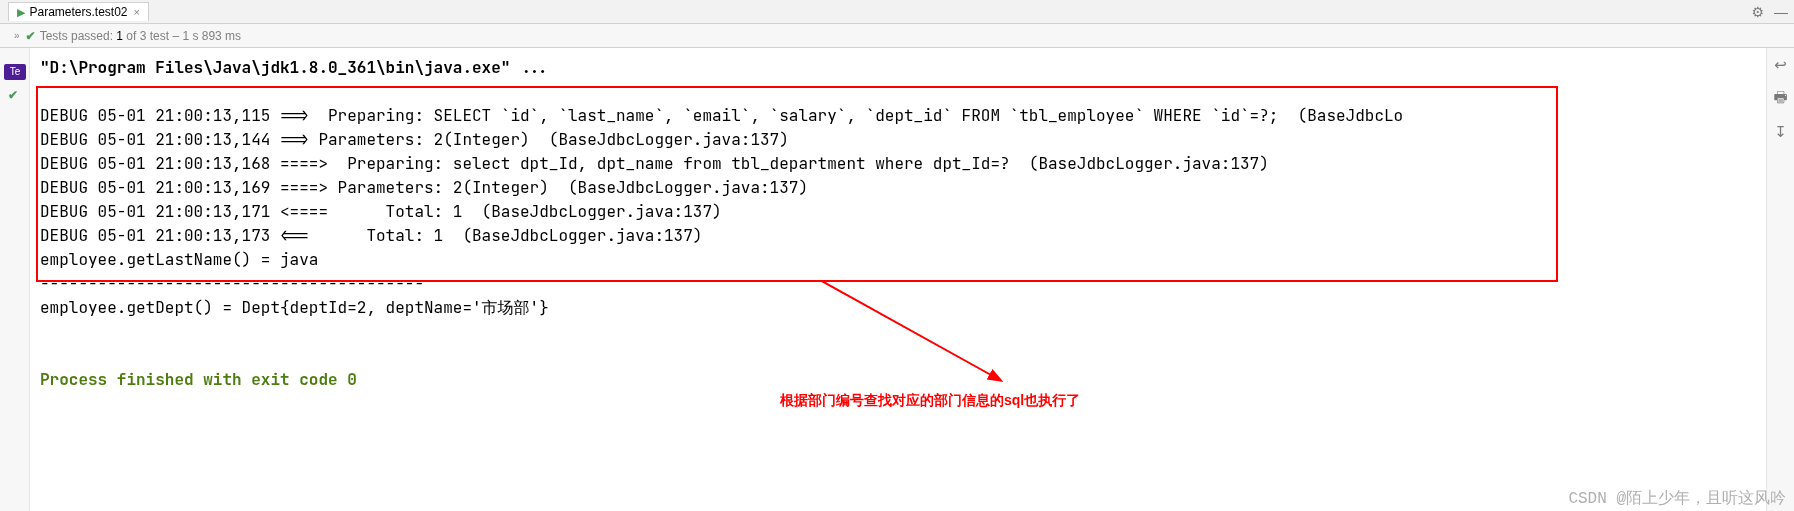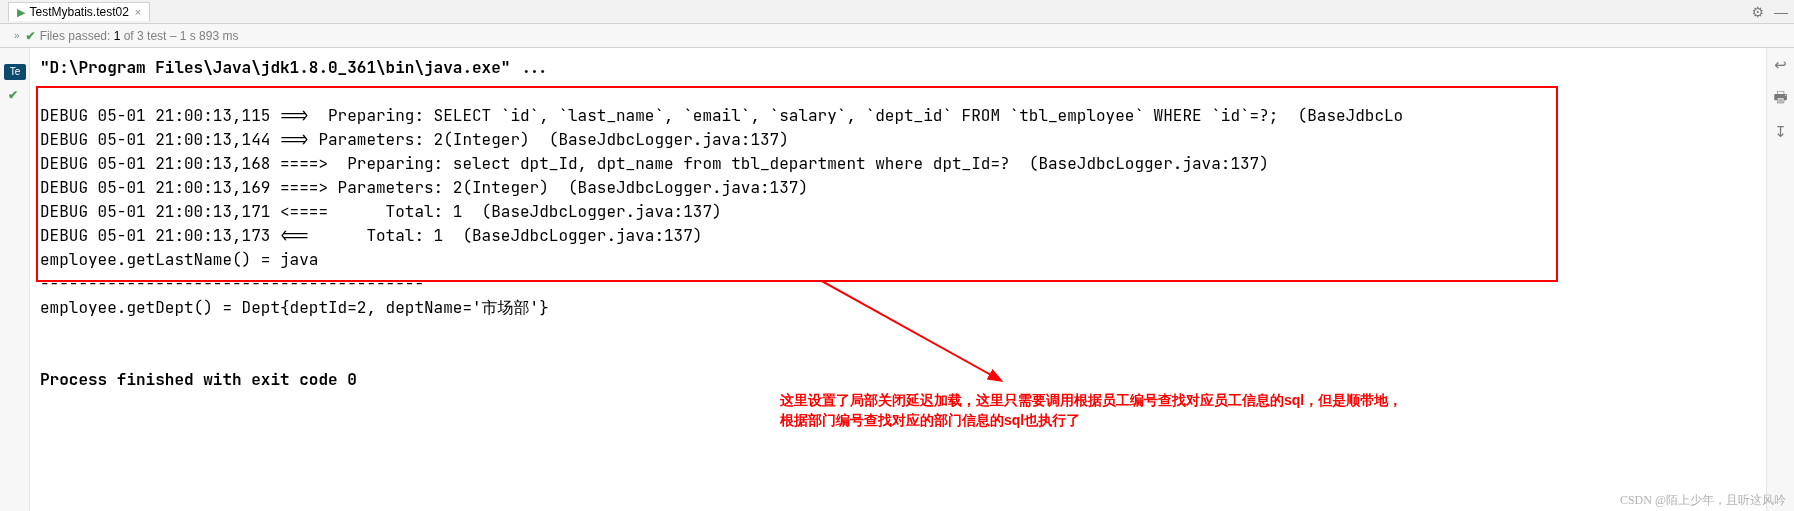--- a/index.html
+++ b/index.html
@@ -88,21 +88,21 @@
       width: 30px;
       background: #f7f7f7;
       border-right: 1px solid #e6e6e6;
     }
     .left-badge {
       position: absolute;
       left: 4px;
       top: 64px;
       width: 22px;
       height: 16px;
-      background: #0c4a6e;
+      background: #4c1d95;
       color: #fff;
       font-size: 10px;
       line-height: 16px;
       text-align: center;
       border-radius: 2px;
     }
     .left-check {
       position: absolute;
       left: 8px;
       top: 88px;
@@ -143,21 +143,21 @@
       font-family: "JetBrains Mono", "Consolas", "Courier New", monospace;
       font-size: 16px;
       line-height: 24px;
       white-space: pre;
       color: #000;
     }
     .cmd-line {
       font-weight: bold;
     }
     .blue-bold {
-      color: #000000;
+      color: #4d7c0f;
       font-weight: bold;
     }
     .red-box {
       position: absolute;
       border: 2px solid #ff0000;
       pointer-events: none;
     }
     .annotation {
       position: absolute;
       color: #ff0000;
@@ -168,44 +168,44 @@
     }
     .arrow-svg {
       position: absolute;
       pointer-events: none;
     }
     .watermark {
       position: absolute;
       right: 8px;
       bottom: 2px;
       color: #b0b0b0;
-      font-size: 12px;
-      font-family: Liberation Serif, serif;
+      font-size: 16px;
+      font-family: Liberation Mono, monospace;
     }
   </style>
 </head>
 <body>
 
 <div class="tab-bar">
   <div class="tab">
     <span class="tab-icon-green">▶</span>
-    <span>TestMybatis.test02</span>
+    <span>Parameters.test02</span>
     <span class="tab-close">×</span>
   </div>
   <div class="tab-right-icons">
     <span class="icon-gear">⚙</span>
     <span class="icon-minus">—</span>
   </div>
 </div>
 
 <div class="status-bar">
   <span class="dbl-arrow">»</span>
   <span class="status-check">✔</span>
   <span>
-    <span>Files passed: </span><span class="status-strong">1</span><span> of 3 test</span><span> – 1 s 893 ms</span>
+    <span>Tests passed: </span><span class="status-strong">1</span><span> of 3 test</span><span> – 1 s 893 ms</span>
   </span>
 </div>
 
 <div class="left-strip"></div>
 <div class="left-badge">Te</div>
 <div class="left-check">✔</div>
 
 <div class="right-strip">
   <span>↩</span>
   <span>🖶</span>
@@ -235,17 +235,16 @@
 <svg class="arrow-svg" style="left:820px; top:280px;" width="220" height="120">
   <defs>
     <marker id="ah" markerWidth="10" markerHeight="10" refX="6" refY="3" orient="auto">
       <path d="M0,0 L0,6 L8,3 z" fill="#ff0000"></path>
     </marker>
   </defs>
   <line x1="0" y1="0" x2="180" y2="100" stroke="#ff0000" stroke-width="2" marker-end="url(#ah)"></line>
 </svg>
 
 <div class="annotation" style="left:780px; top:390px; width:790px;">
-  <div>这里设置了局部关闭延迟加载，这里只需要调用根据员工编号查找对应员工信息的sql，但是顺带地，</div>
   <div>根据部门编号查找对应的部门信息的sql也执行了</div>
 </div>
 
 <div class="watermark">CSDN @陌上少年，且听这风吟</div>
 
 </body></html>

